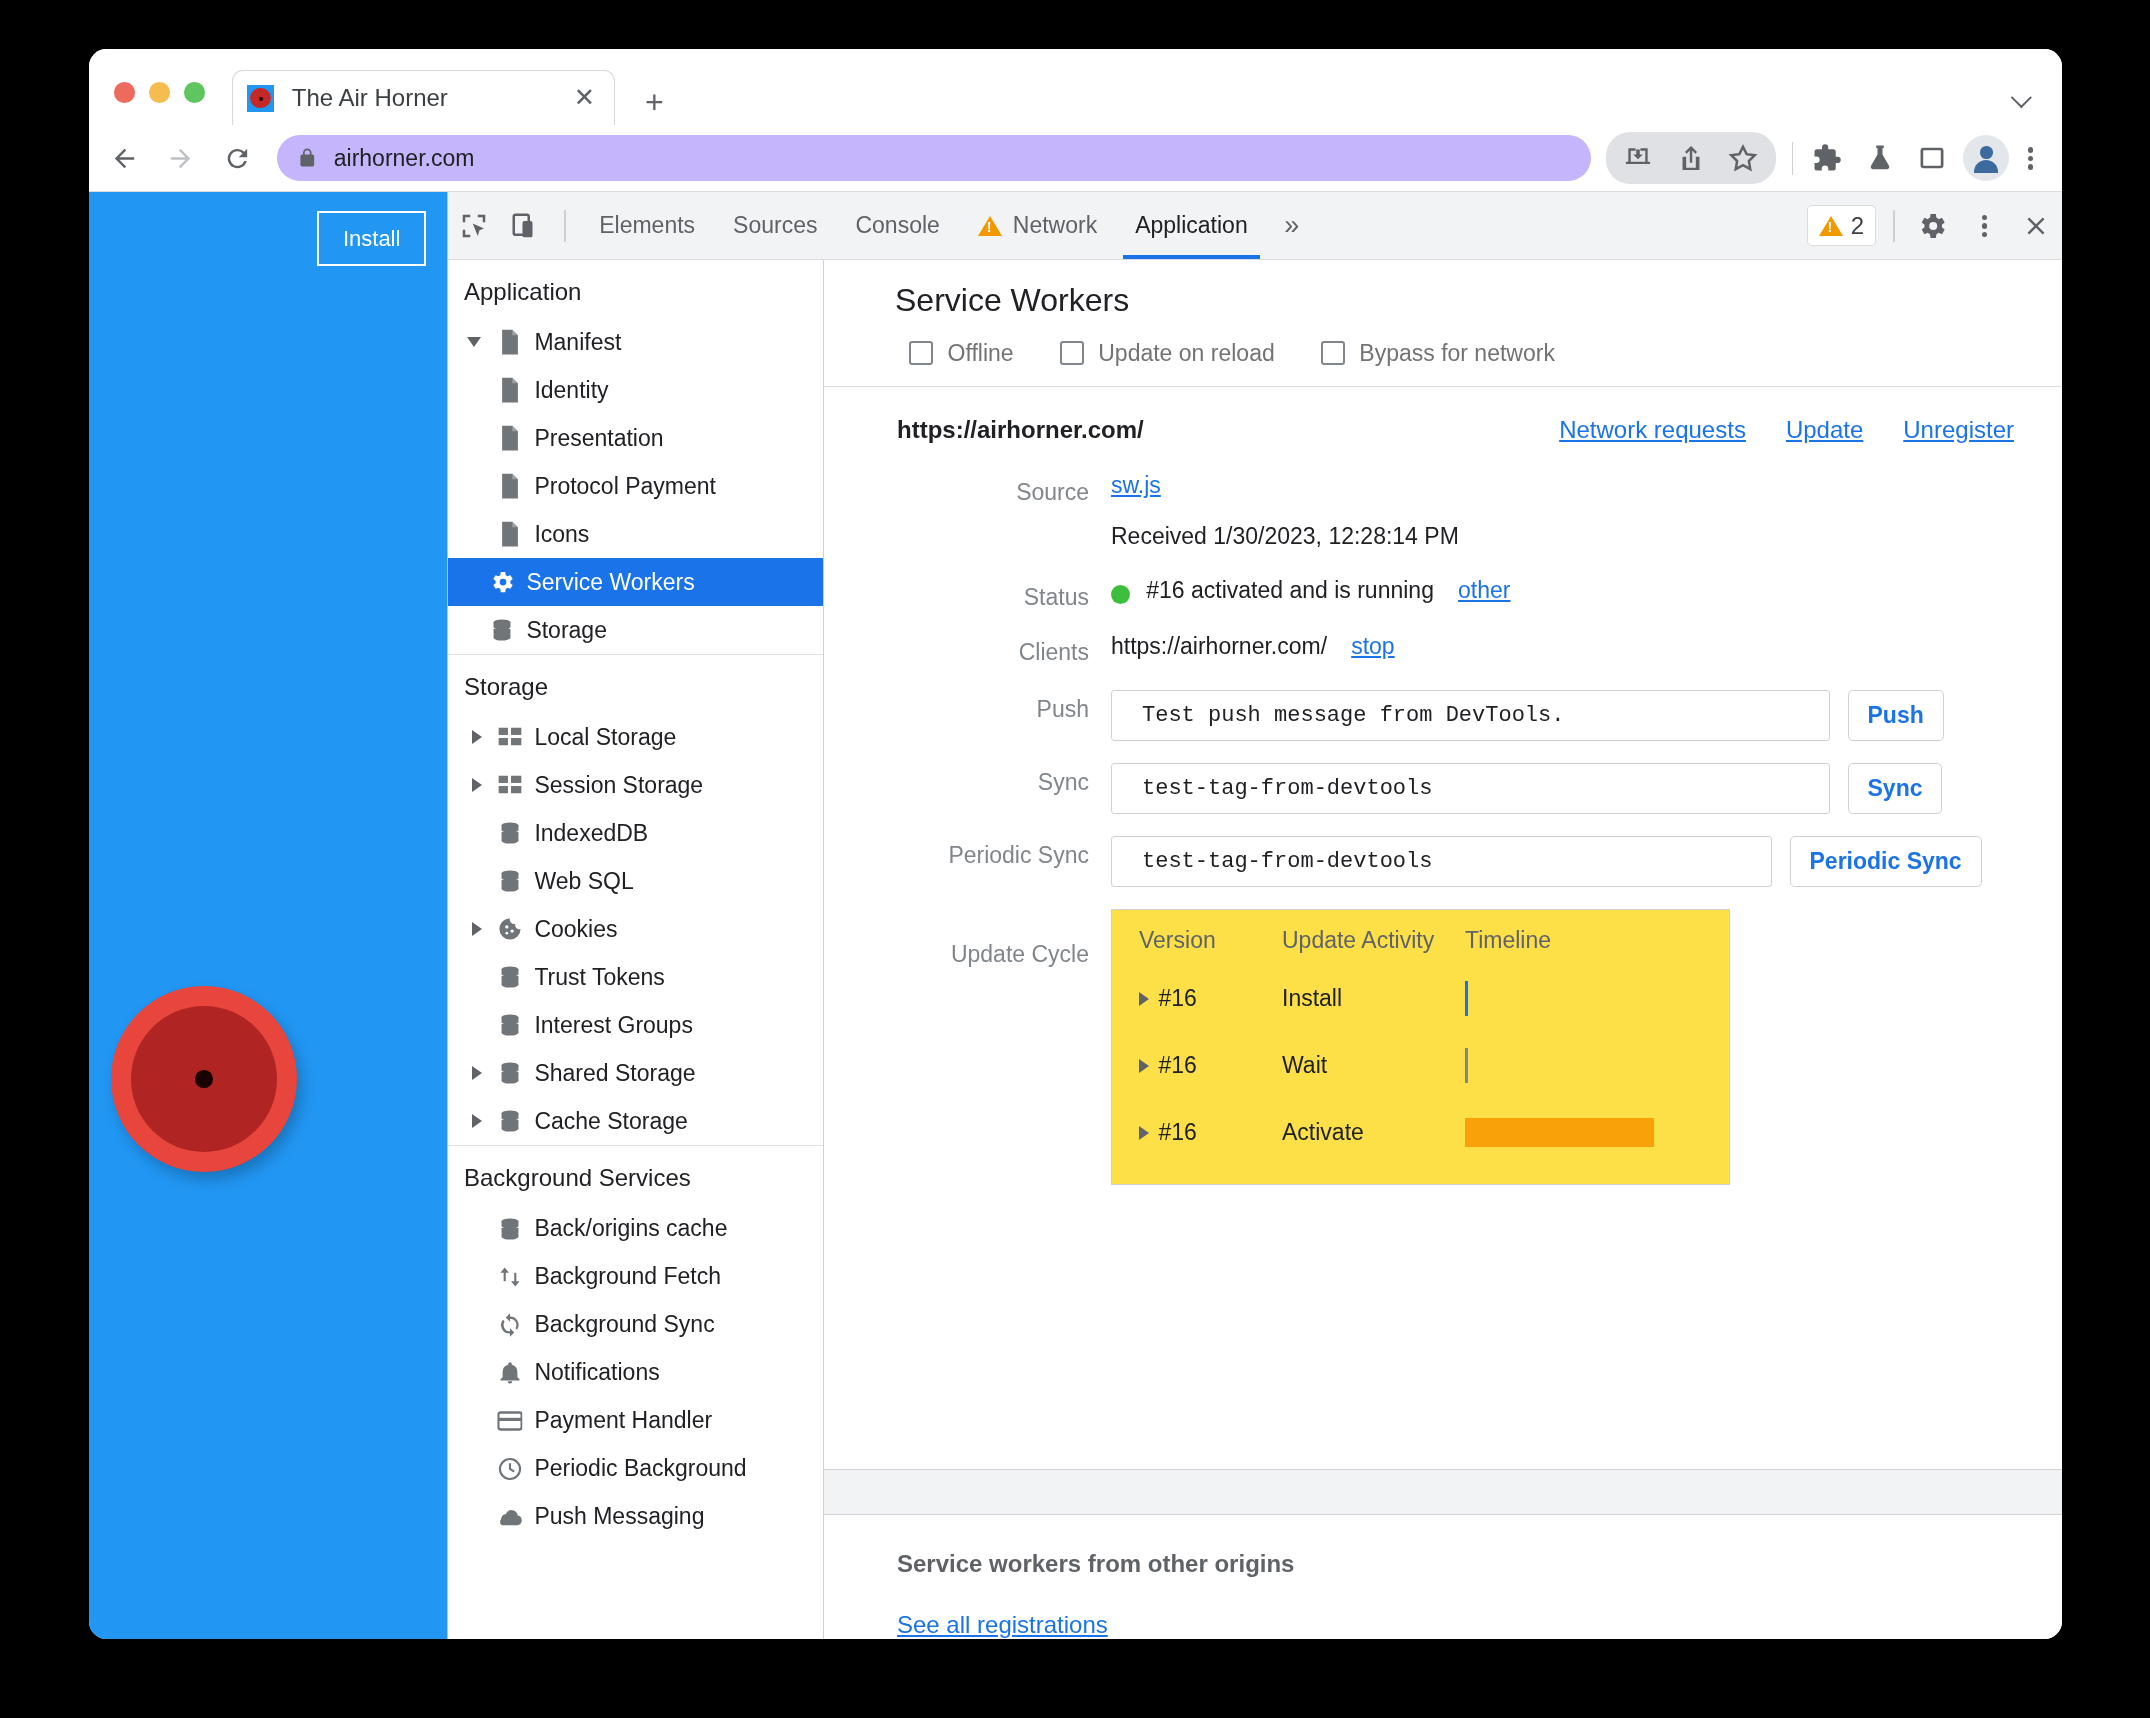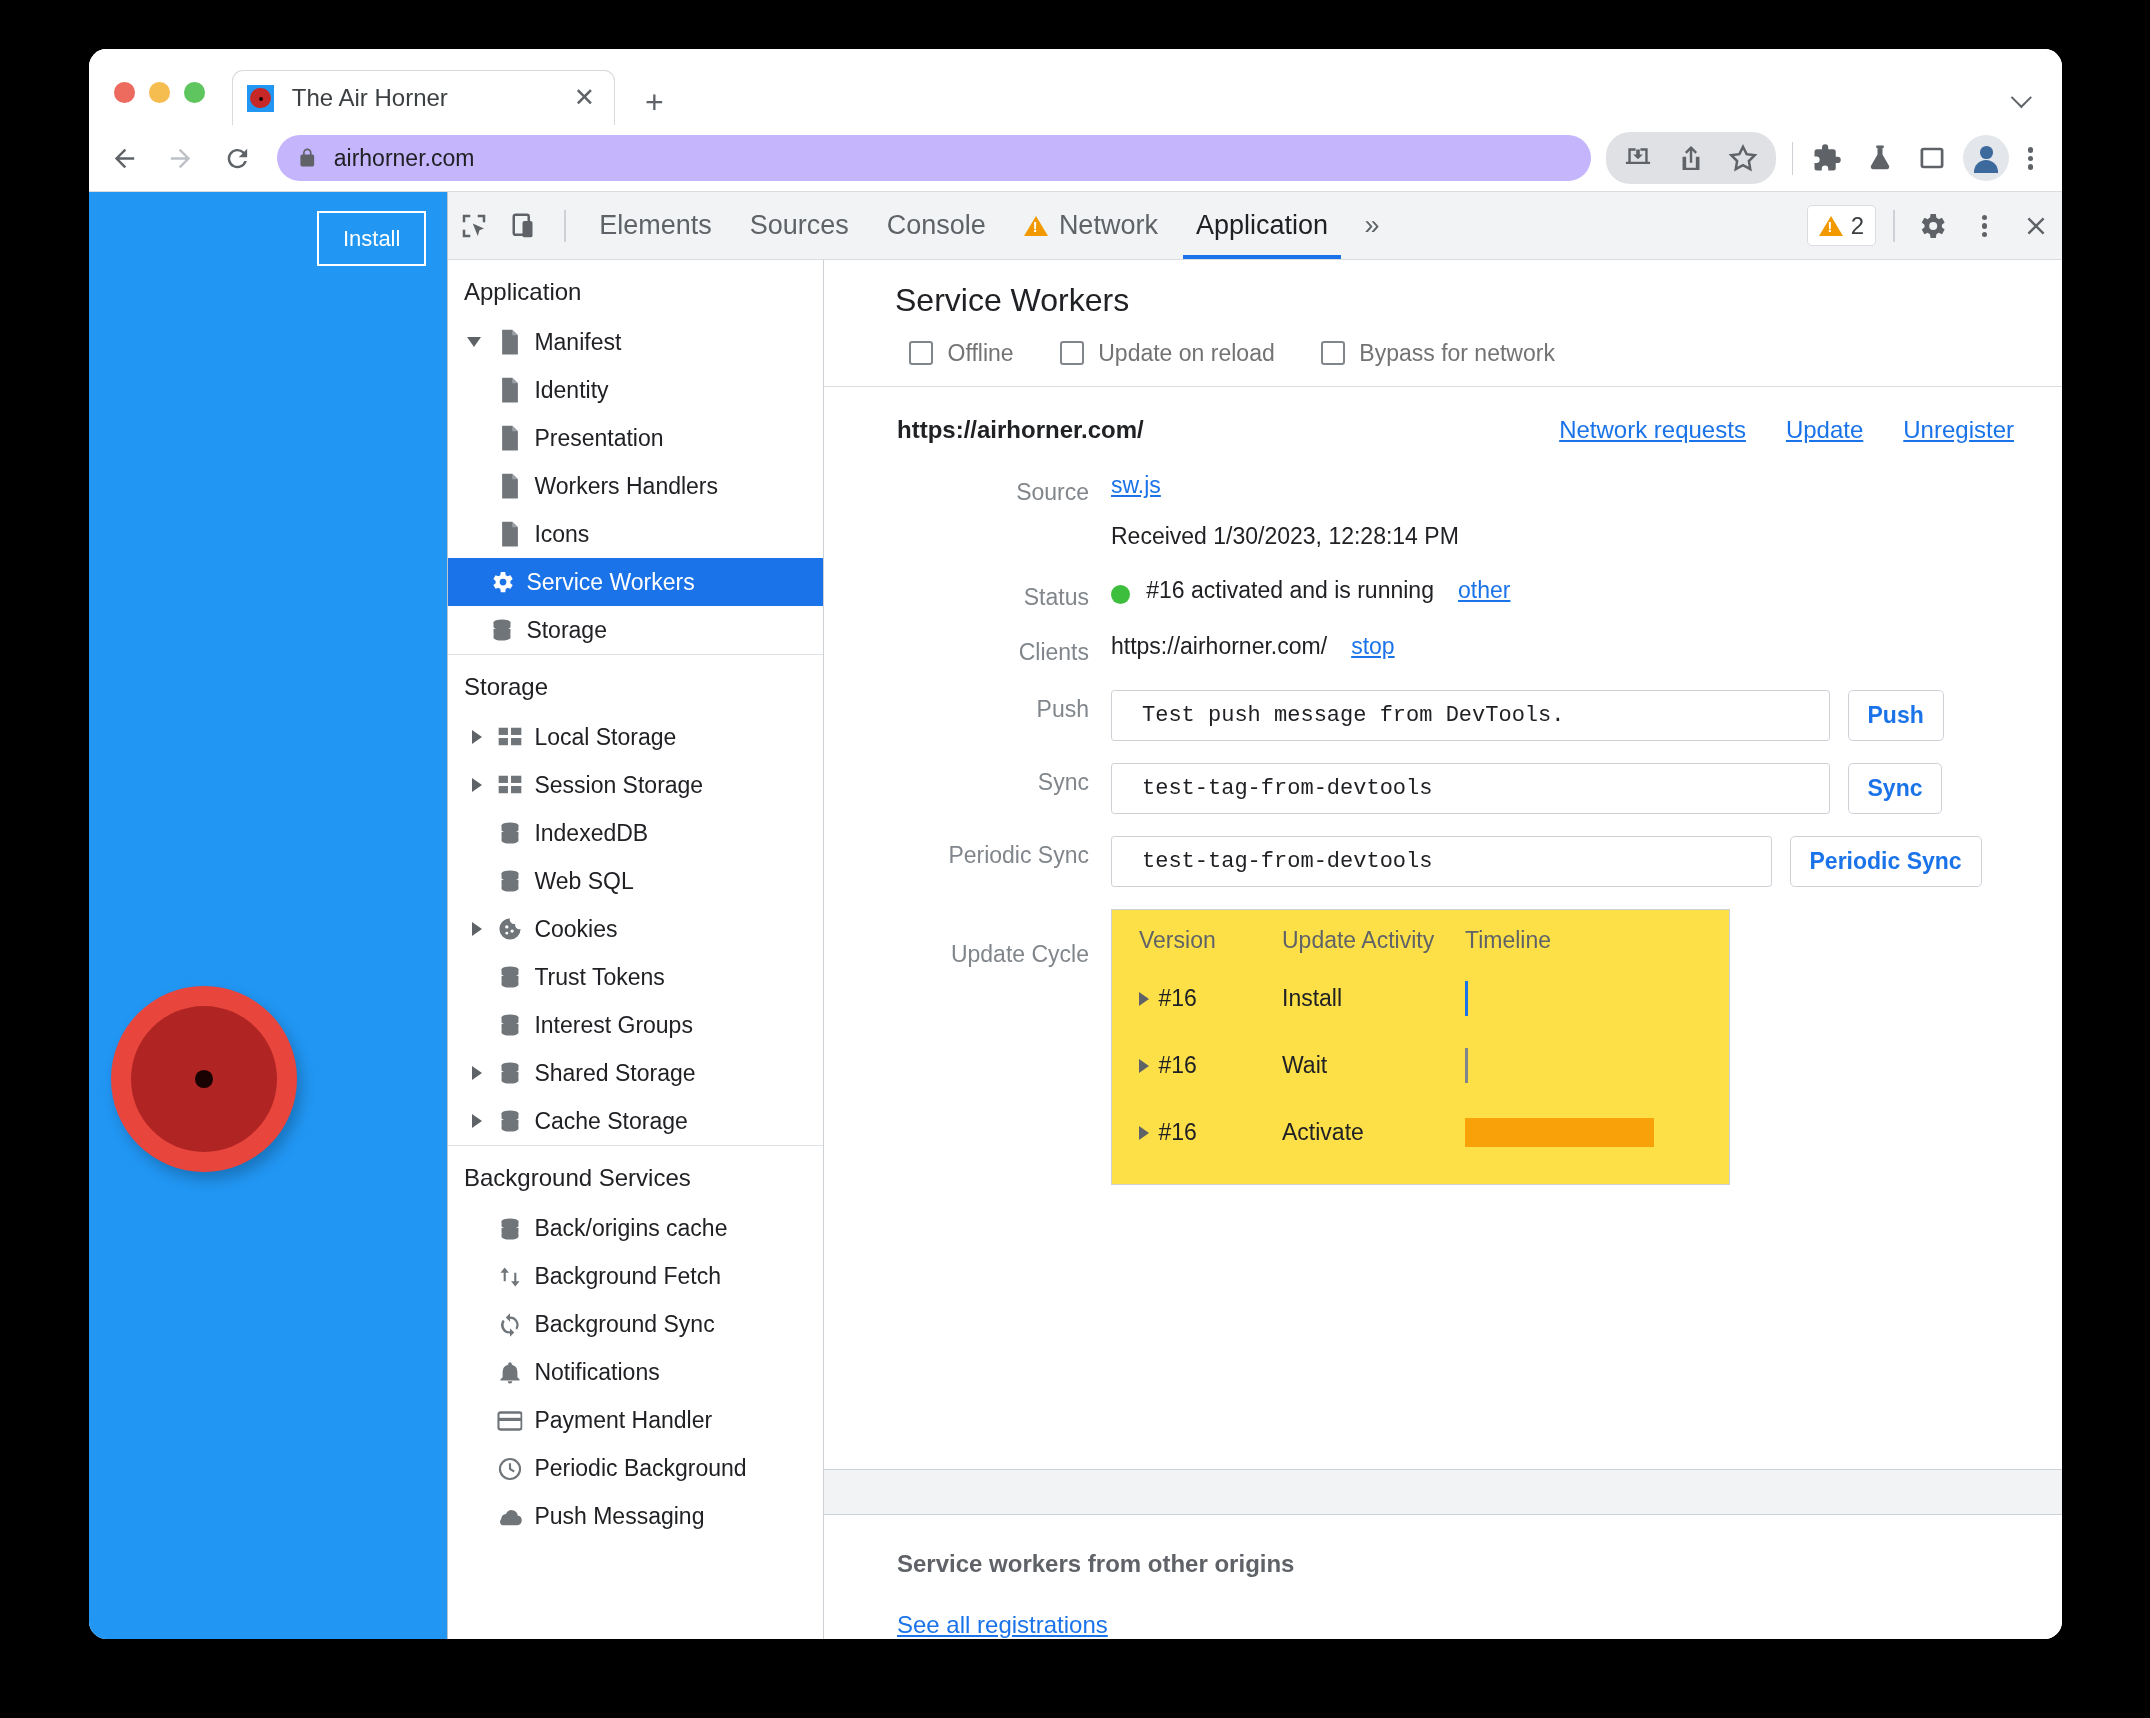--- a/index.html
+++ b/index.html
@@ -284,21 +284,21 @@
     cursor: pointer;
     flex: 0 0 auto;
   }
   .dt-toolicon svg { position: absolute; left: 50%; top: 50%; transform: translate(-50%,-50%); }
   #dt-tool-sep { width: 1.6px; background: #cdd1d6; margin: 17.5px 14.3px; flex: 0 0 auto; }
 
   .dt-tab {
     display: flex;
     align-items: center;
     padding: 0 19px;
-    font-size: 27px;
+    font-size: 23px;
     color: #5f6368;
     cursor: pointer;
     position: relative;
     white-space: nowrap;
     flex: 0 0 auto;
     justify-content: flex-end;
   }
   .dt-tab.active { color: #202124; }
   .dt-tab.active::after {
     content: "";
@@ -737,21 +737,21 @@
                 </span>
               <span class="t-label">Presentation</span>
             </div>
             <div class="tree-row indent-1">
               <span class="t-icon">
                   <svg width="24" height="27" viewBox="0 0 20 24">
                     <path d="M3 1h9l5 5v17H3z" fill="#70757a"></path>
                     <path d="M12 1l5 5h-5z" fill="#9aa0a6"></path>
                   </svg>
                 </span>
-              <span class="t-label">Workers Handlers</span>
+              <span class="t-label">Protocol Payment</span>
             </div>
             <div class="tree-row indent-1">
               <span class="t-icon">
                   <svg width="24" height="27" viewBox="0 0 20 24">
                     <path d="M3 1h9l5 5v17H3z" fill="#70757a"></path>
                     <path d="M12 1l5 5h-5z" fill="#9aa0a6"></path>
                   </svg>
                 </span>
               <span class="t-label">Icons</span>
             </div>

